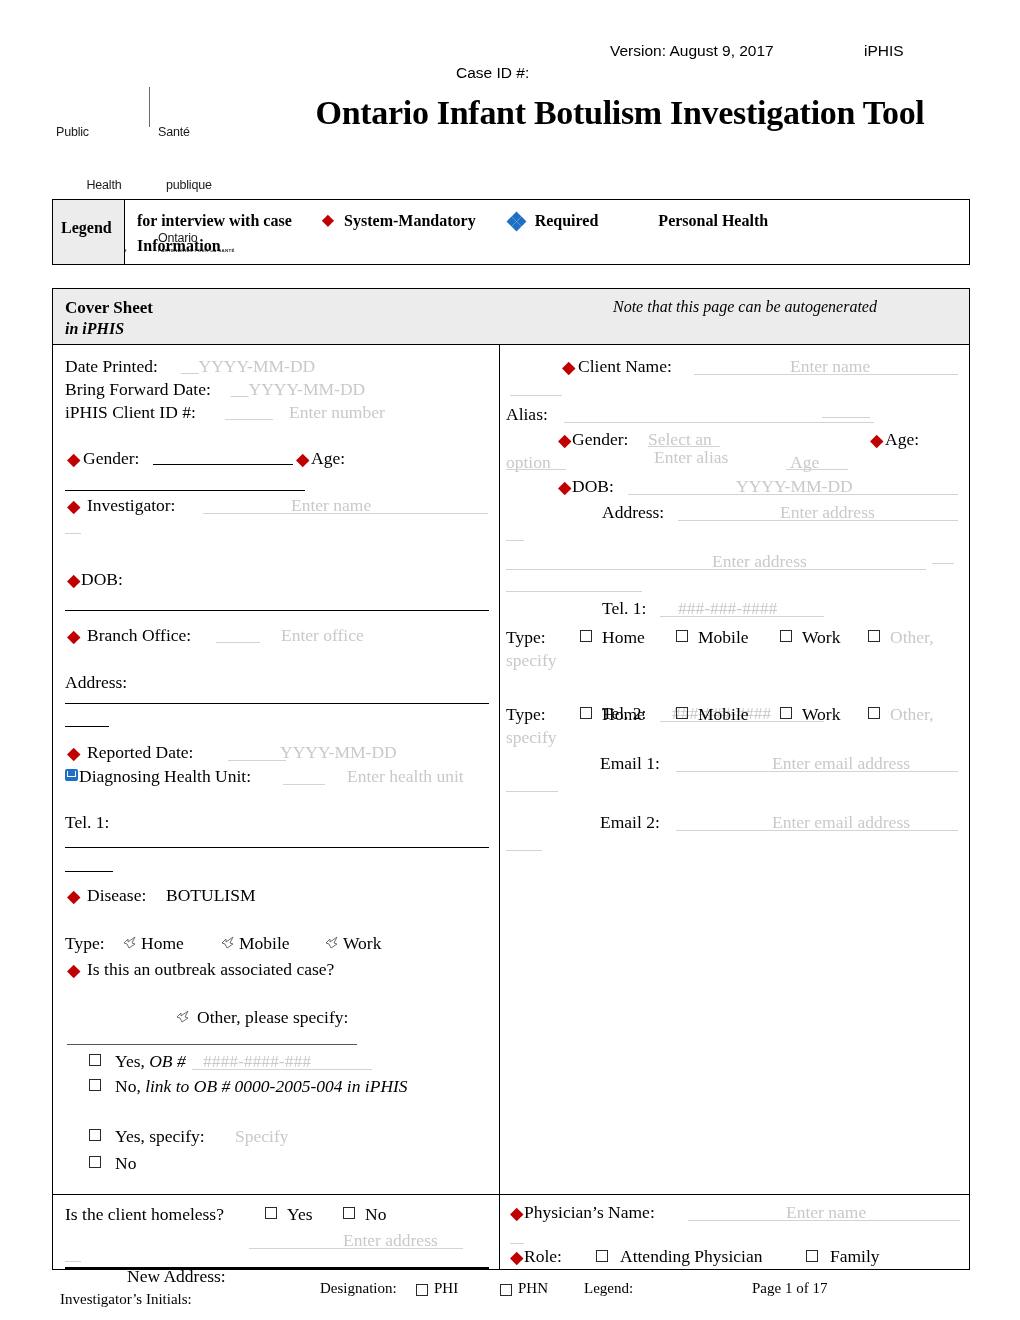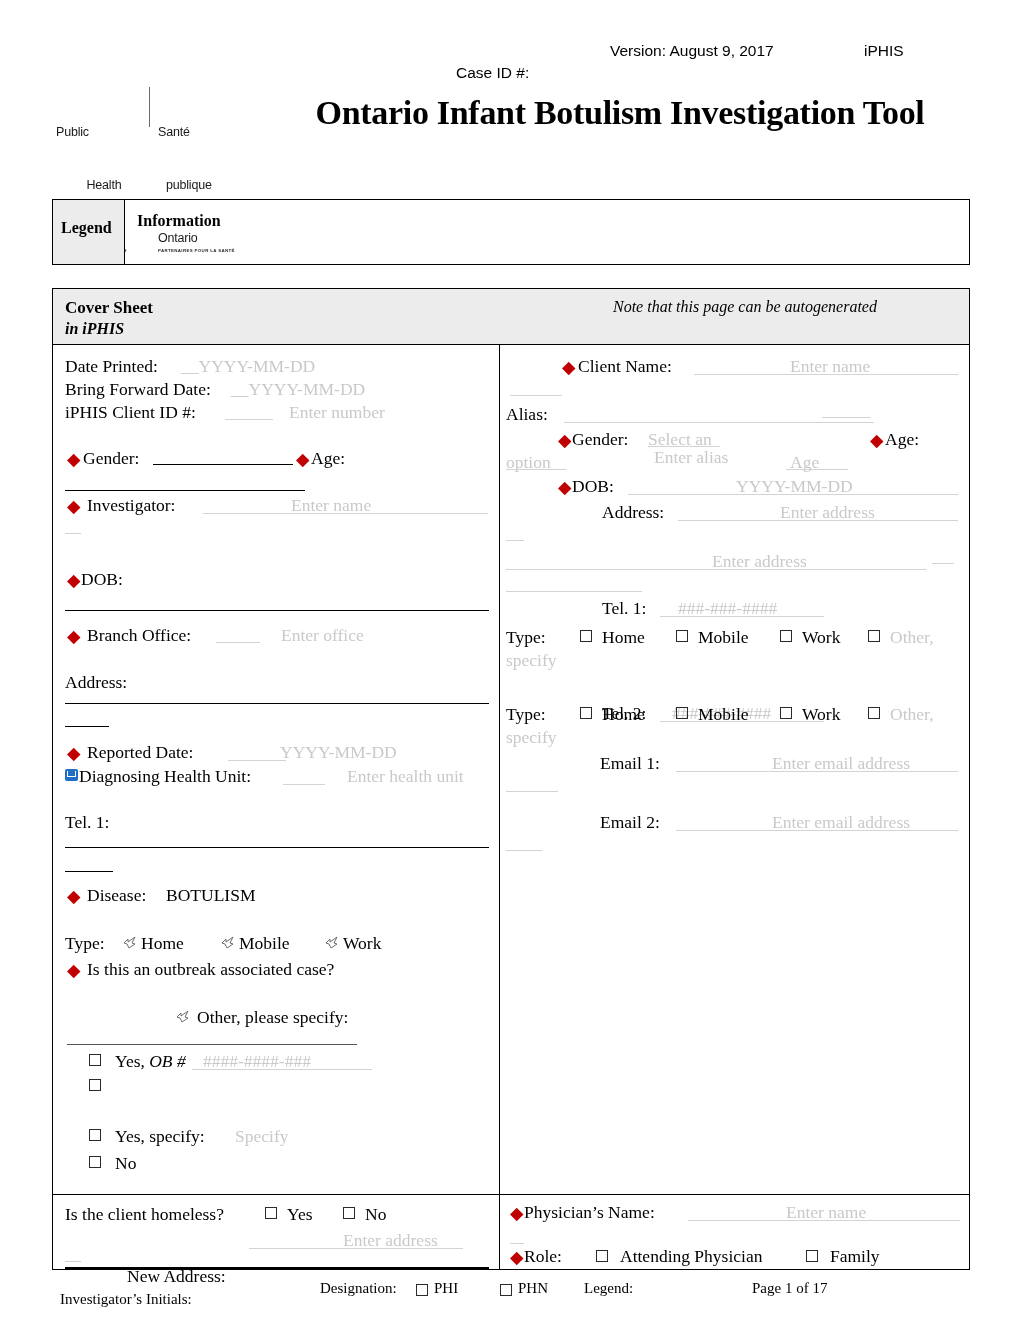--- a/index.html
+++ b/index.html
@@ -330,20 +330,31 @@
       <div class="logo-tag">PARTENAIRES POUR LA SANTÉ</div>
     </div>
   </div>
 
   <div class="doc-title">Ontario Infant Botulism Investigation Tool</div>
 </div>
 
 <div class="legend-table">
   <div class="legend-label-cell">Legend</div>
   <div class="legend-body-cell">
+    <div class="legend-row">
+      <span class="lg-seg">for interview with case</span>
+      <span class="lg-gap-1"></span>
+      <span class="dia-red">◆</span>
+      <span class="lg-seg" style="margin-left:6px">System-Mandatory</span>
+      <span class="lg-gap-2"></span>
+      <span class="dia-blue-cluster"><i class="a"></i><i class="b"></i><i class="c"></i><i class="d"></i></span>
+      <span class="lg-seg" style="margin-left:6px">Required</span>
+      <span class="lg-gap-3"></span>
+      <span class="lg-seg">Personal Health</span>
+    </div>
     <div class="legend-row">
       <span class="lg-seg">Information</span>
     </div>
   </div>
 </div>
 
 <div class="form-table">
 
   <div class="cover-band">
     <span class="cover-title">Cover Sheet</span>
@@ -442,20 +453,24 @@
 
       <span class="cbx" style="position:absolute; left:36px; top:709px;"></span>
       <span class="fld" style="left:62px; top:705px;">
         <span>Yes,</span>
         <span class="ital">OB #</span>
       </span>
       <div class="rule-lt" style="left:139px; top:724px; width:180px;"></div>
       <span class="fld ph" style="left:150px; top:705px;">####-####-###</span>
 
       <span class="cbx" style="position:absolute; left:36px; top:734px;"></span>
+      <span class="fld" style="left:62px; top:730px;">
+        <span>No,</span>
+        <span class="ital">link to OB # 0000-2005-004 in iPHIS</span>
+      </span>
 
 
       <span class="cbx" style="position:absolute; left:36px; top:784px;"></span>
       <span class="fld" style="left:62px; top:780px;">Yes, specify:</span>
       <span class="fld ph" style="left:182px; top:780px;">Specify</span>
 
       <span class="cbx" style="position:absolute; left:36px; top:811px;"></span>
       <span class="fld" style="left:62px; top:807px;">No</span>
     </div>
 

